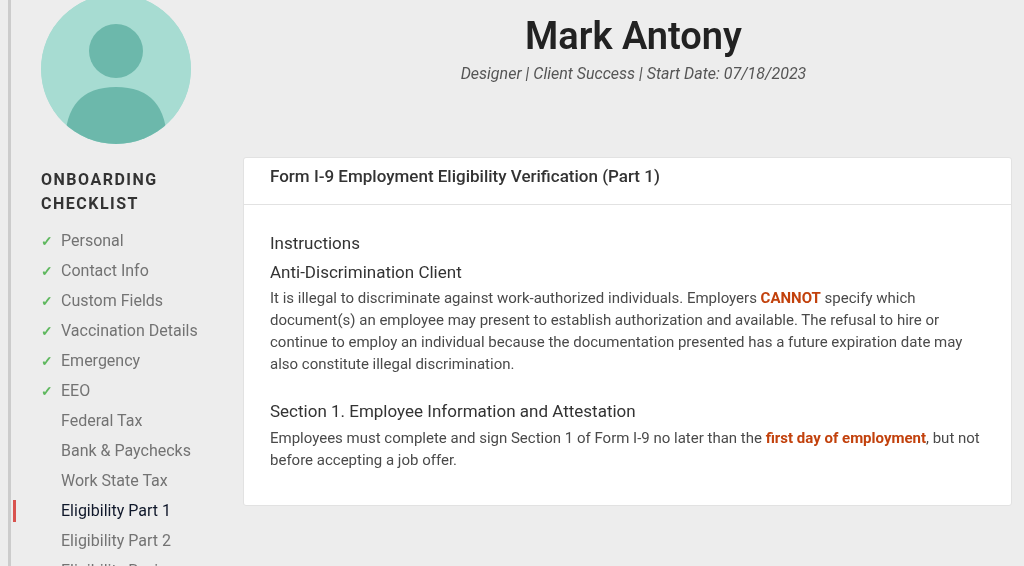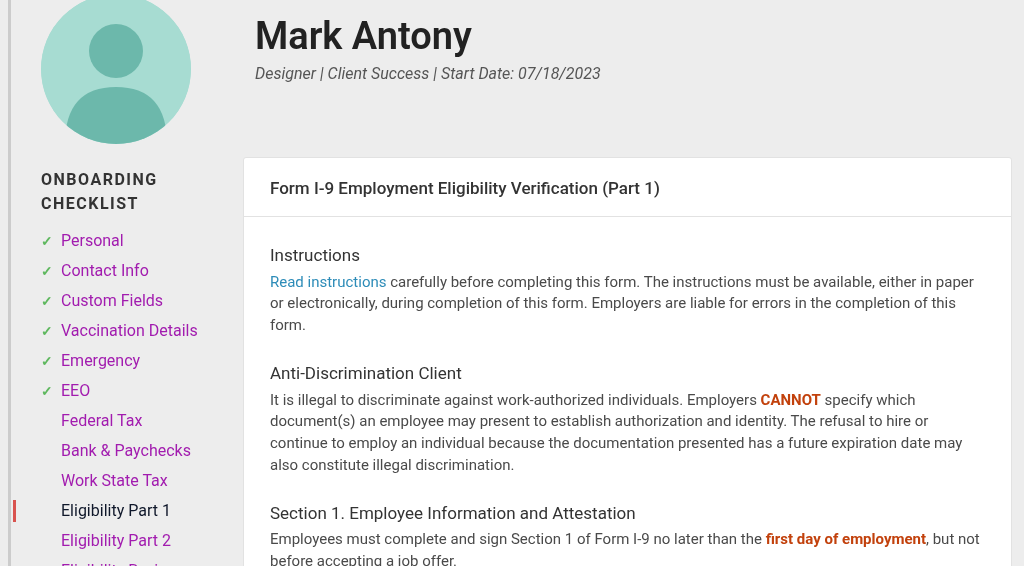--- a/index.html
+++ b/index.html
@@ -58,56 +58,56 @@
     color: #5fb85f;
     font-weight: 700;
     font-size: 14px;
     display: inline-block;
   }
   .checklist li .spacer {
     width: 20px;
     display: inline-block;
   }
   .checklist li .label {
-    color: #a21caf;
+    color: #737373;
   }
   .checklist li.active::before {
     content: "";
     position: absolute;
     left: -28px;
     top: 4px;
     bottom: 4px;
     width: 3px;
     background: #d9534f;
   }
   .checklist li.active .label { color: #0f172a; }
   .main {
     flex: 1;
     padding: 4px 12px 0 0;
   }
-  .person-header { padding: 10px 0 0 12px; }
+  .person-header { padding: 10px 0 0 12px; text-align: center; }
   .person-name {
     font-size: 38px;
     font-weight: 600;
     color: #222;
     margin-bottom: 6px;
   }
   .person-meta {
     font-size: 16px;
     color: #555;
     font-style: italic;
   }
   .card {
     background: #fff;
     border: 1px solid #e2e2e2;
     border-radius: 3px;
     margin-top: 74px;
   }
   .card-header {
-    padding: 20px 26px 18px;
+    padding: 8px 26px 18px;
     border-bottom: 1px solid #e2e2e2;
     font-size: 17px;
     font-weight: 500;
     color: #333;
   }
   .card-body {
     padding: 26px 26px 10px;
     font-size: 15px;
     color: #4a4a4a;
     line-height: 1.45;
@@ -199,27 +199,24 @@
     <div class="person-header">
       <h1 class="person-name">Mark Antony</h1>
       <div class="person-meta">Designer | Client Success | Start Date: 07/18/2023</div>
     </div>
 
     <div class="card">
       <div class="card-header">Form I-9 Employment Eligibility Verification (Part 1)</div>
       <div class="card-body">
 
         <h3>Instructions</h3>
-        <p>
-          <a href="#">Read instructions</a><span> carefully before completing this form. The instructions must be available, either in paper or electronically, during completion of this form. Employers are liable for errors in the completion of this form.</span>
-        </p>
 
         <h3>Anti-Discrimination Client</h3>
         <p>
-          <span>It is illegal to discriminate against work-authorized individuals. Employers </span><strong>CANNOT</strong><span> specify which document(s) an employee may present to establish authorization and identity. The refusal to hire or continue to employ an individual because the documentation presented has a future expiration date may also constitute illegal discrimination.</span>
+          <span>It is illegal to discriminate against work-authorized individuals. Employers </span><strong>CANNOT</strong><span> specify which document(s) an employee may present to establish authorization and available. The refusal to hire or continue to employ an individual because the documentation presented has a future expiration date may also constitute illegal discrimination.</span>
         </p>
 
         <h3>Section 1. Employee Information and Attestation</h3>
         <p>
           <span>Employees must complete and sign Section 1 of Form I-9 no later than the </span><strong>first day of employment</strong><span>, but not before accepting a job offer.</span>
         </p>
 
       </div>
     </div>
   </main>

